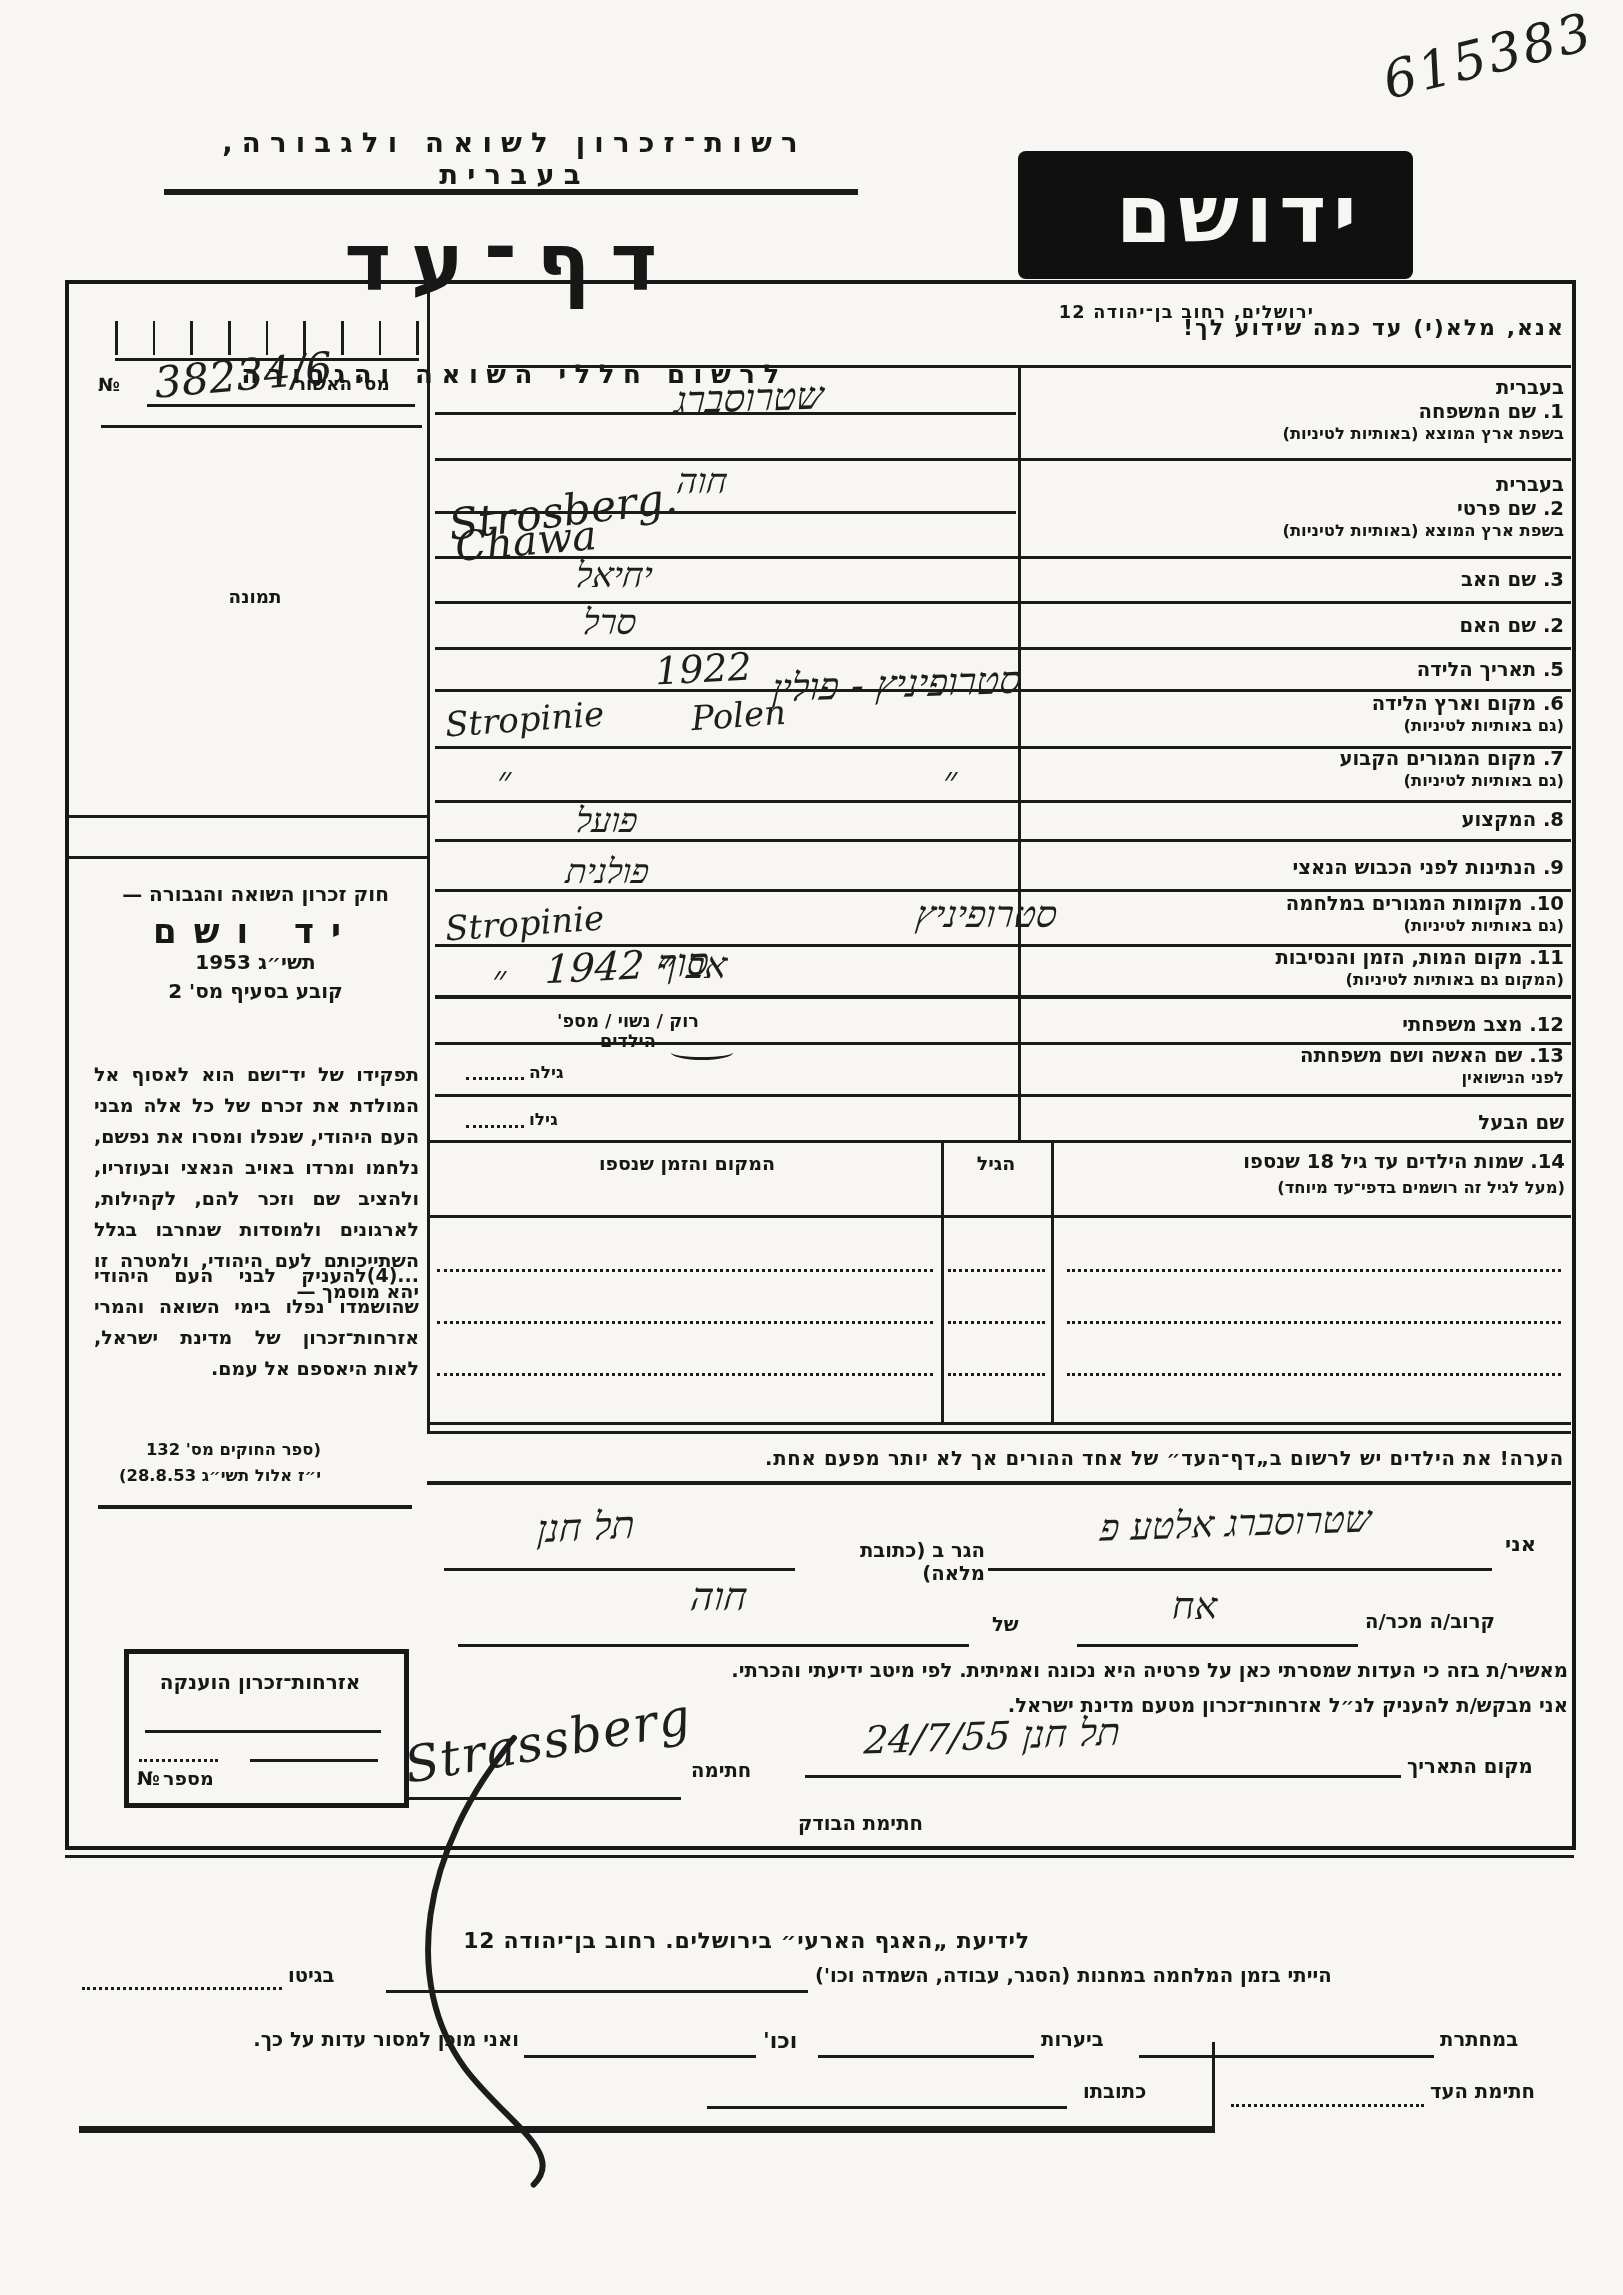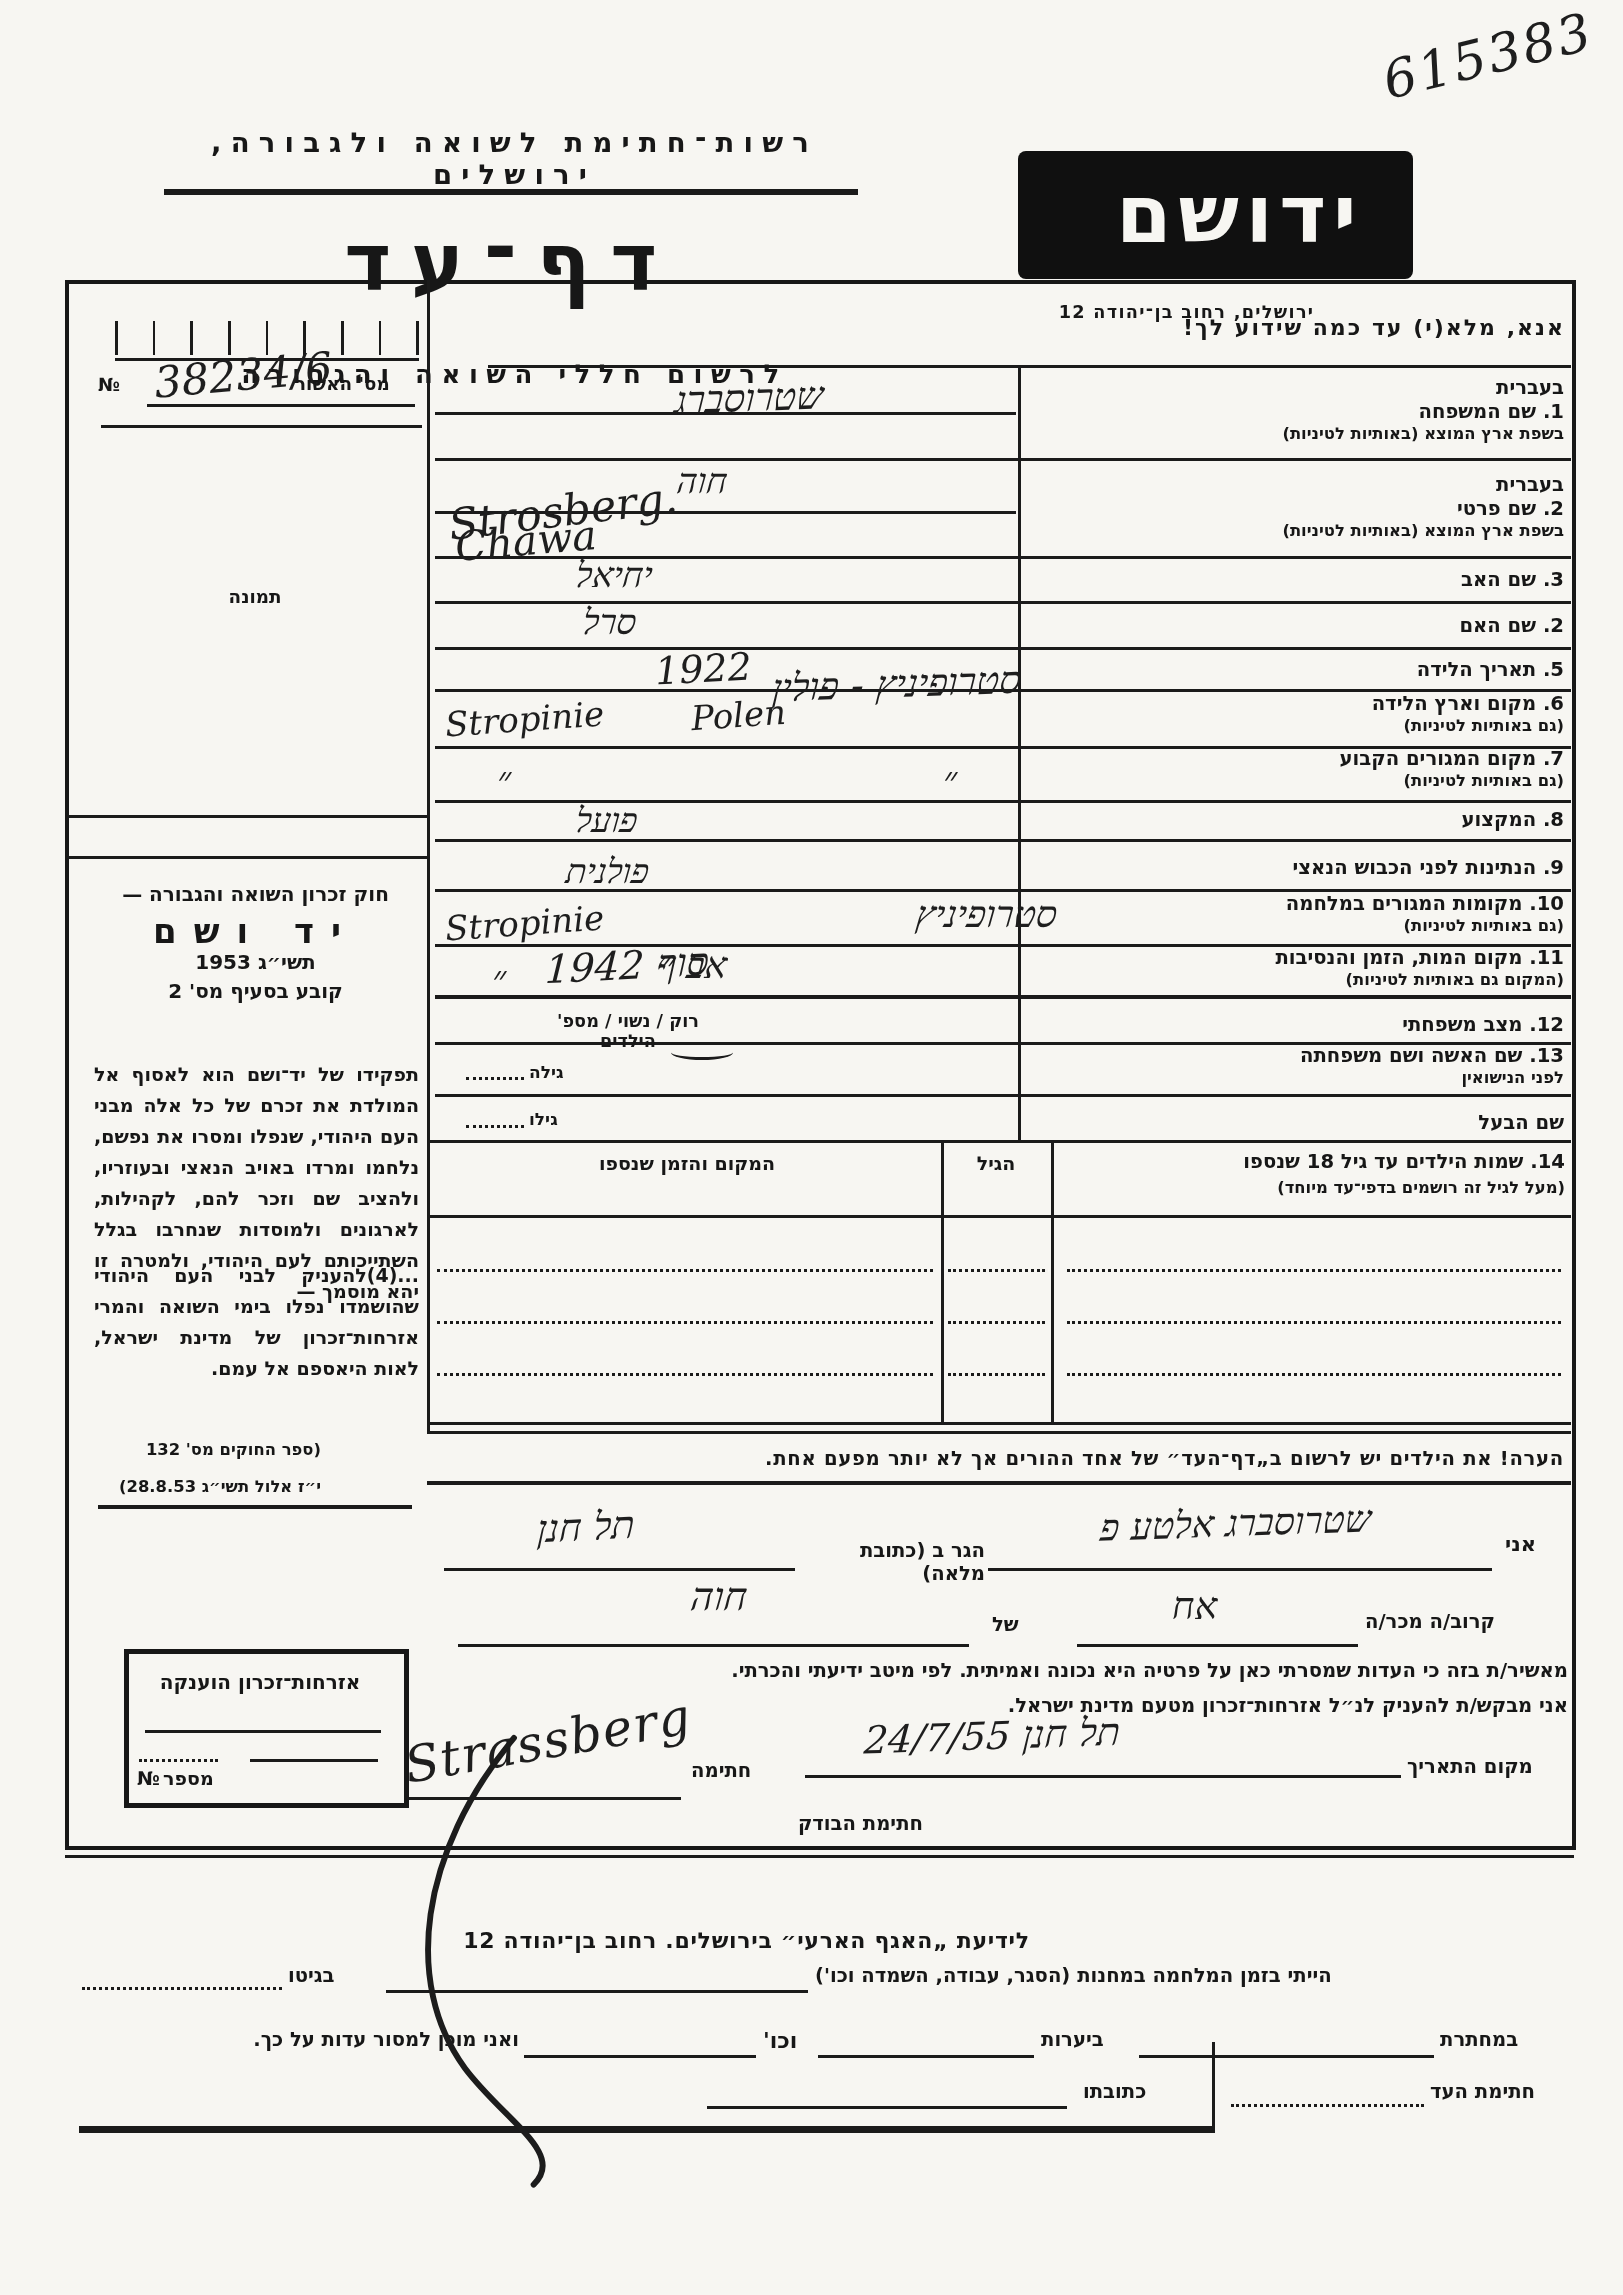--- a/index.html
+++ b/index.html
@@ -20,21 +20,21 @@
   .tick{width:2.6px;height:34px;background:#1b1b1b;}
   svg{position:absolute;}
 </style>
 </head>
 <body>
 
 <div id="page">
 
   <div class="abs hw" style="left:1381px;top:26px;font-size:52px;transform:rotate(-14deg);letter-spacing:2.6px;">615383</div>
 
-  <div class="abs print rtl center" style="left:151px;top:126px;width:727px;font-size:27.5px;letter-spacing:9.2px;">רשות־חתימת לשואה ולגבורה, ירושלים</div>
+  <div class="abs print rtl center" style="left:151px;top:126px;width:727px;font-size:27.5px;letter-spacing:9.2px;">רשות־זכרון לשואה ולגבורה, בעברית</div>
   <div class="line" style="left:164px;top:189px;width:694px;height:5.9px;"></div>
   <div class="abs print rtl center" style="left:216px;top:216px;width:589px;font-size:80px;letter-spacing:19.6px;">דף־עד</div>
   <div class="abs print rtl center" style="left:151px;top:359px;width:727px;font-size:26px;letter-spacing:8.5px;">לרשום חללי השואה והגבורה</div>
 
   <div class="abs" style="left:1018px;top:151px;width:347px;height:128px;background:#101010;border-radius:7.9px;
               display:flex;align-items:center;justify-content:center;padding-left:48px;">
     <span class="print rtl" style="color:#f7f6f2;font-size:80px;letter-spacing:6.5px;line-height:1;">ידושם</span>
   </div>
   <div class="abs print rtl center" style="left:1008px;top:302px;width:357px;font-size:17.7px;letter-spacing:1.3px;">ירושלים, רחוב בן־יהודה 12</div>
 
@@ -66,21 +66,21 @@
   <div class="line" style="left:68px;top:815px;width:359px;height:2.6px;"></div>
 
   <div class="line" style="left:68px;top:856px;width:359px;height:2.6px;"></div>
   <div class="abs print rtl center" style="left:92px;top:882px;width:327px;font-size:20px;">חוק זכרון השואה והגבורה —</div>
   <div class="abs print rtl center" style="left:92px;top:911px;width:327px;font-size:34px;letter-spacing:17px;">יד ושם</div>
   <div class="abs print rtl center" style="left:92px;top:950px;width:327px;font-size:20px;">תשי״ג 1953</div>
   <div class="abs print rtl center" style="left:92px;top:979px;width:327px;font-size:20px;">קובע בסעיף מס' 2</div>
   <div class="abs print rtl" style="left:94px;top:1011px;width:325px;font-size:19px;line-height:31px;text-align:justify;margin-top:48px;">תפקידו של יד־ושם הוא לאסוף אל המולדת את זכרם של כל אלה מבני העם היהודי, שנפלו ומסרו את נפשם, נלחמו ומרדו באויב הנאצי ובעוזריו, ולהציב שם וזכר להם, לקהילות, לארגונים ולמוסדות שנחרבו בגלל השתייכותם לעם היהודי, ולמטרה זו יהא מוסמך —</div>
   <div class="abs print rtl" style="left:94px;top:1260px;width:325px;font-size:19px;line-height:31px;text-align:justify;">...(4)להעניק לבני העם היהודי שהושמדו נפלו בימי השואה והמרי אזרחות־זכרון של מדינת ישראל, לאות היאספם אל עמם.</div>
   <div class="abs print rtl" style="left:98px;top:1440px;width:223px;font-size:16.4px;text-align:right;">(ספר החוקים מס' 132</div>
-  <div class="abs print rtl" style="left:98px;top:1466px;width:223px;font-size:16.4px;text-align:right;margin-top:11px;">י״ז אלול תשי״ג 28.8.53)</div>
+  <div class="abs print rtl" style="left:98px;top:1466px;width:223px;font-size:16.4px;text-align:right;">י״ז אלול תשי״ג 28.8.53)</div>
   <div class="line" style="left:98px;top:1505px;width:314px;height:3.9px;"></div>
 
   <div class="abs print rtl right" style="left:1041px;top:315px;width:524px;font-size:22px;letter-spacing:2px;">אנא, מלא(י) עד כמה שידוע לך!</div>
   <div class="line" style="left:488px;top:365px;width:1083px;height:3.3px;"></div>
 
   <div class="abs rtl right" style="left:1031px;top:376px;width:533px;">
     <div class="print lbl">בעברית</div>
     <div class="print lbl">1. שם המשפחה</div>
     <div class="print sub">בשפת ארץ המוצא (באותיות לטיניות)</div>
   </div>

